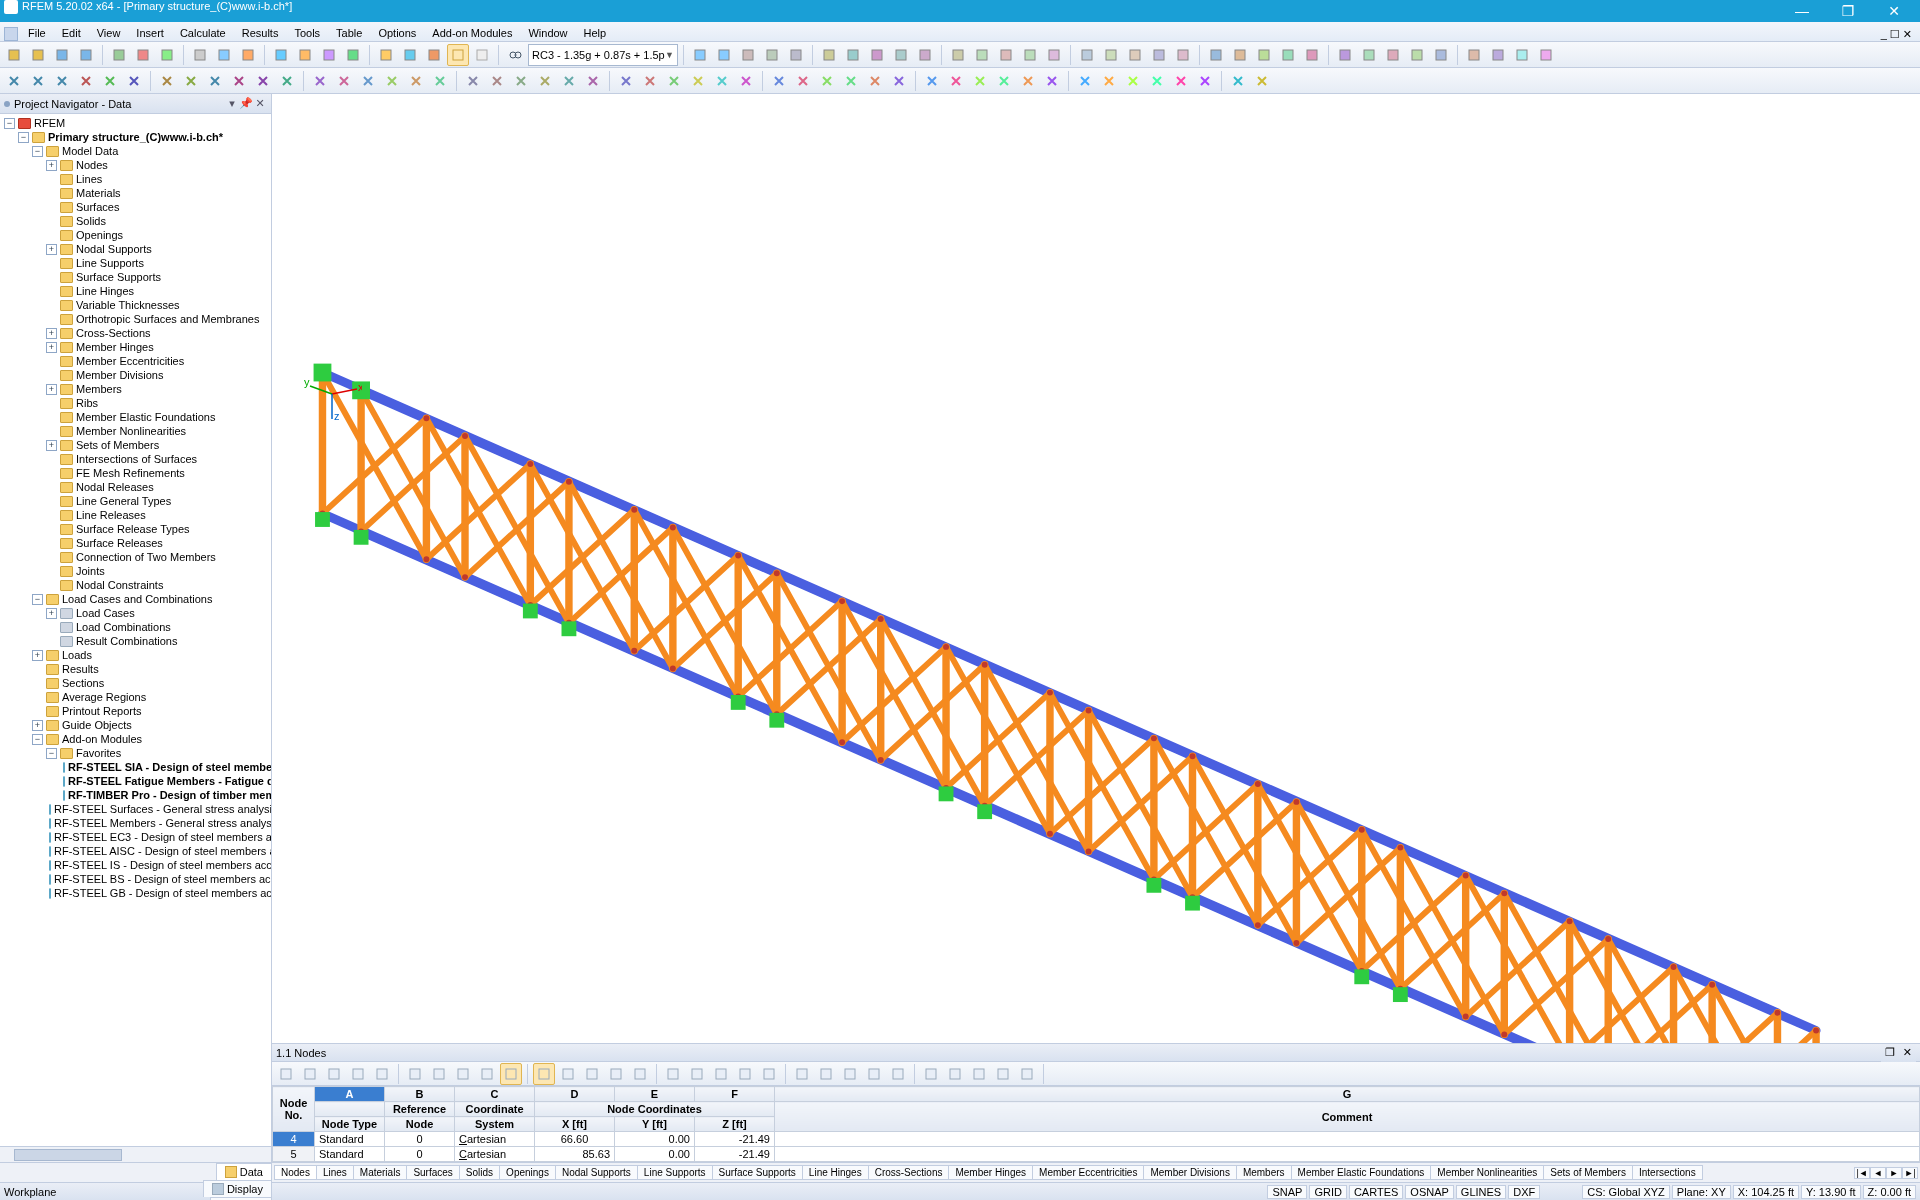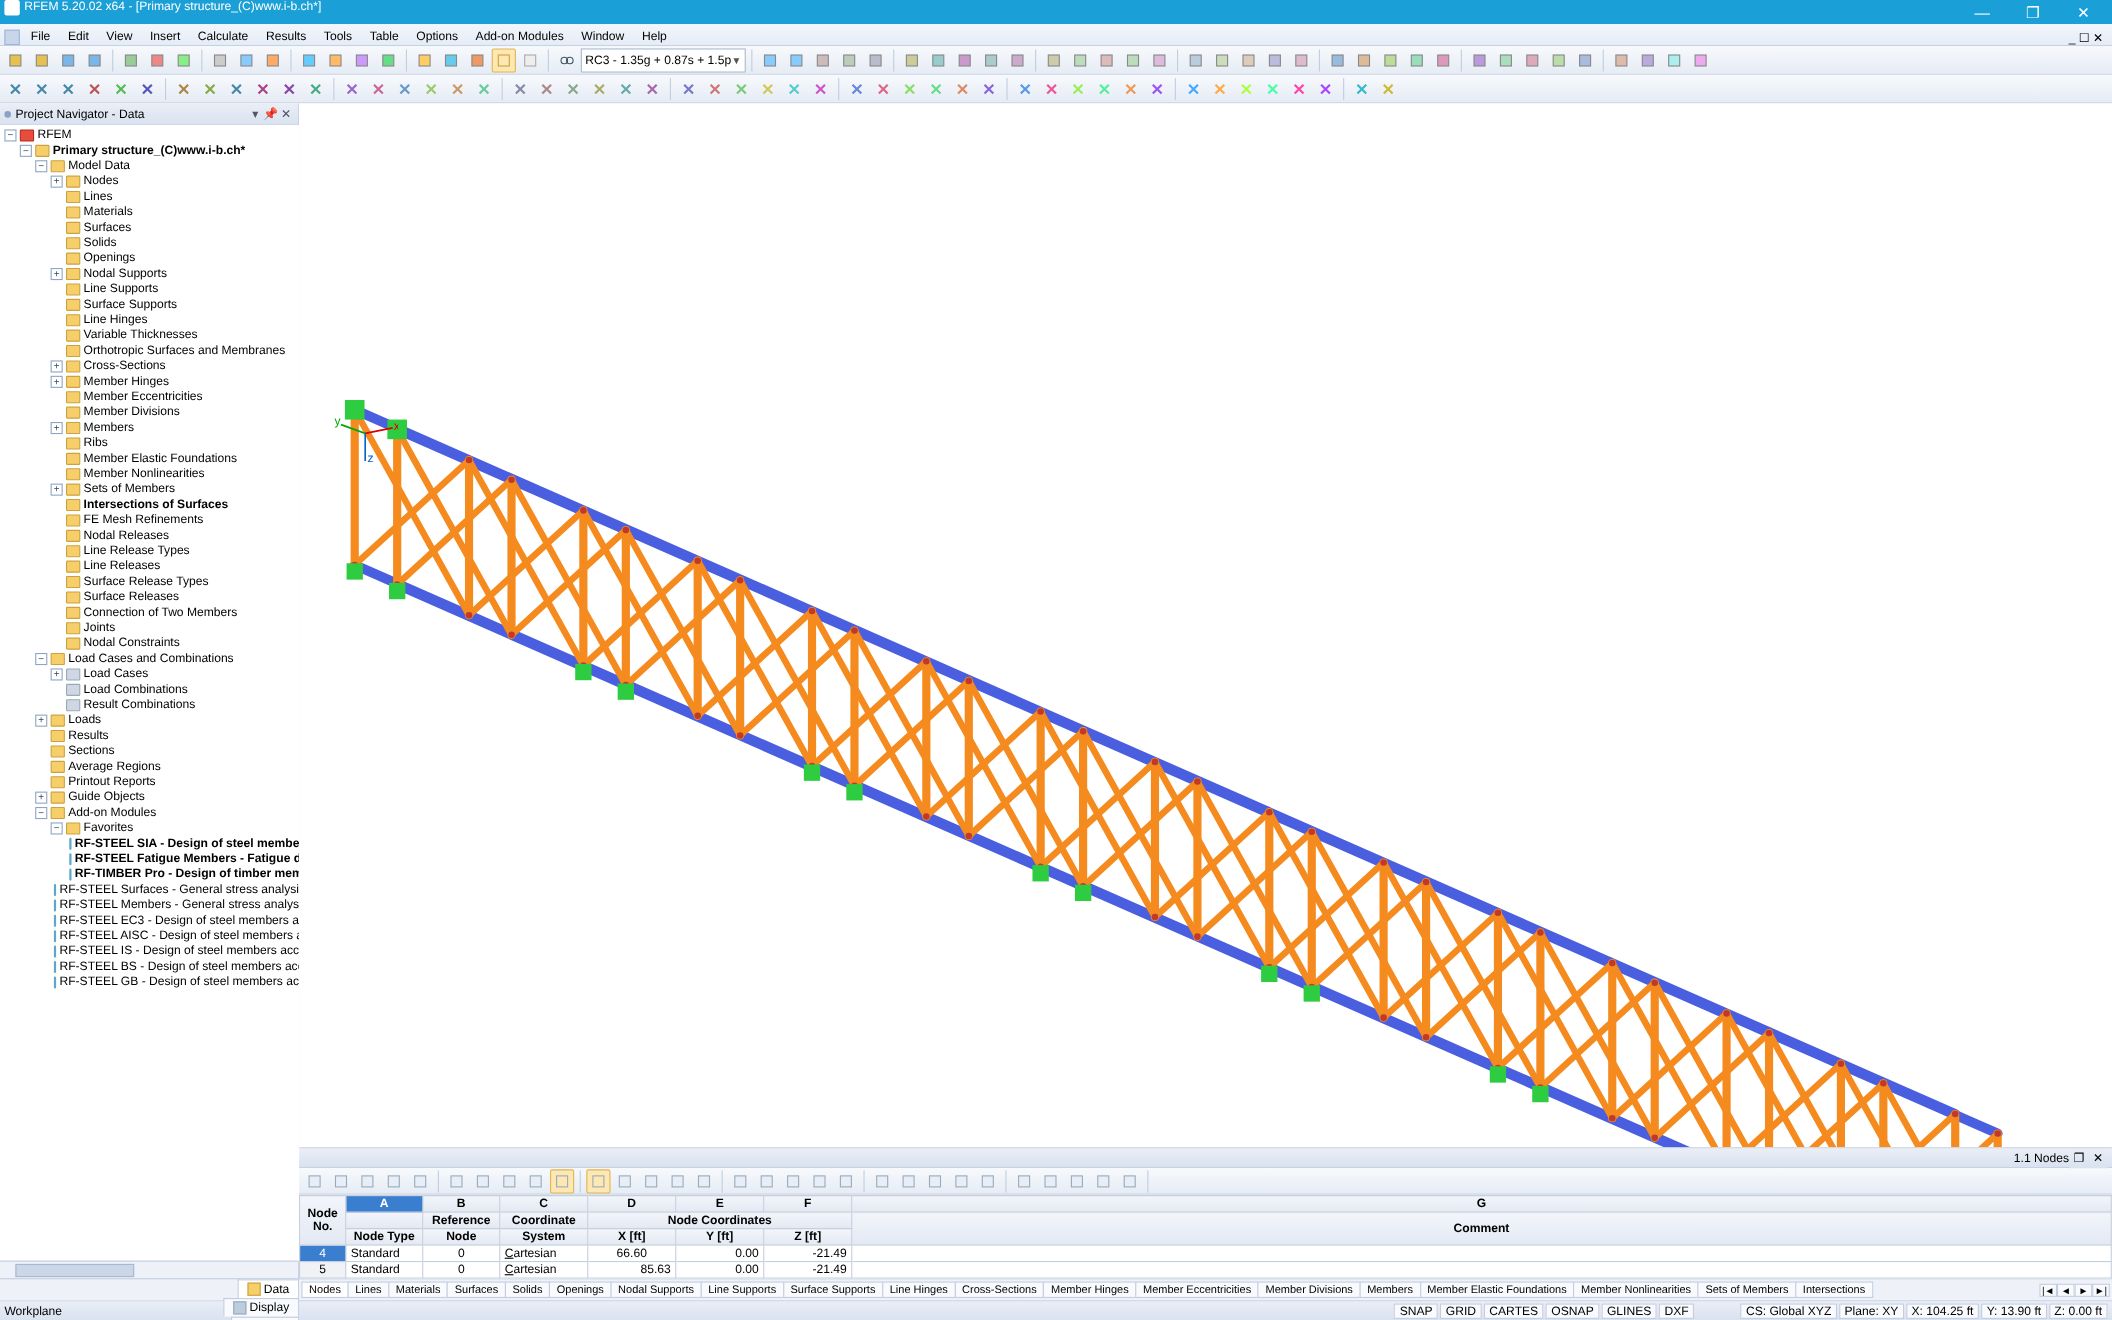--- a/index.html
+++ b/index.html
@@ -53,21 +53,21 @@
 .btab.active { background:#fff;}
 .btab .bicon { width:12px;height:12px; margin-right:3px; display:inline-block; background:#bcd; border:1px solid #9ab;}
 .btab.active .bicon { background:#f6cf6b; border-color:#cda23c;}
 
 
 .rightcol { flex:1; display:flex; flex-direction:column; min-width:0;}
 .viewport { flex:1; background:#fff; position:relative; overflow:hidden; border-bottom:1px solid #c2cde0;}
 .axes { position:absolute; left:30px; top:270px; font-size:9px;}
 .tablewrap { height: 138px; display:flex; flex-direction:column;}
 .tablehead { height:18px; background:linear-gradient(#eaeef6,#d9e2f0); border-bottom:1px solid #c2cde0; display:flex; align-items:center; padding:0 4px;}
-.tablehead .thlabel { flex:1;text-align:right;}
+.tablehead .thlabel { flex:1;}
 .tabletoolbar { height:24px; background:linear-gradient(#f7f9fc,#e6ecf5); border-bottom:1px solid #c2cde0; display:flex; align-items:center; padding:0 3px; gap:2px;}
 .grid { flex:1; overflow:auto; background:#fff;}
 table.data { border-collapse:collapse; width:100%;}
 table.data th, table.data td { border:1px solid #c6cfdd; padding:1px 4px; font-size:11px; text-align:center; background:#fff;}
 table.data th { background:linear-gradient(#f2f5fa,#e3e9f3);}
 table.data th.colA { background:#3a7ed0; color:#fff;}
 table.data td.rowhead { background:#f0f2f6;}
 table.data td.sel { background:#3a7ed0; color:#fff;}
 .tabstrip { height:20px; background:#eef1f7; border-top:1px solid #c2cde0; display:flex; align-items:center; padding:0 2px; overflow:hidden;}
 .ttab { padding:1px 6px; border:1px solid #c2cde0; background:#f8fafd; margin-right:-1px; cursor:pointer; font-size:10px;}
@@ -786,39 +786,39 @@
         <div class="tnode" style="padding-left: 44px;">
           <span class="noexp"></span>
           <span class="ticon "></span>
           <span class="tlabel">Member Nonlinearities</span>
         </div>
         <div class="tnode" style="padding-left: 44px;">
           <span class="exp">+</span>
           <span class="ticon "></span>
           <span class="tlabel">Sets of Members</span>
         </div>
-        <div class="tnode" style="padding-left: 44px; font-weight: bold;">
+        <div class="tnode" style="padding-left: 44px;">
           <span class="noexp"></span>
           <span class="ticon "></span>
           <span class="tlabel">Intersections of Surfaces</span>
         </div>
         <div class="tnode" style="padding-left: 44px;">
           <span class="noexp"></span>
           <span class="ticon "></span>
           <span class="tlabel">FE Mesh Refinements</span>
         </div>
         <div class="tnode" style="padding-left: 44px;">
           <span class="noexp"></span>
           <span class="ticon "></span>
           <span class="tlabel">Nodal Releases</span>
         </div>
         <div class="tnode" style="padding-left: 44px;">
           <span class="noexp"></span>
           <span class="ticon "></span>
-          <span class="tlabel">Line Release Types</span>
+          <span class="tlabel">Line General Types</span>
         </div>
         <div class="tnode" style="padding-left: 44px;">
           <span class="noexp"></span>
           <span class="ticon "></span>
           <span class="tlabel">Line Releases</span>
         </div>
         <div class="tnode" style="padding-left: 44px;">
           <span class="noexp"></span>
           <span class="ticon "></span>
           <span class="tlabel">Surface Release Types</span>

